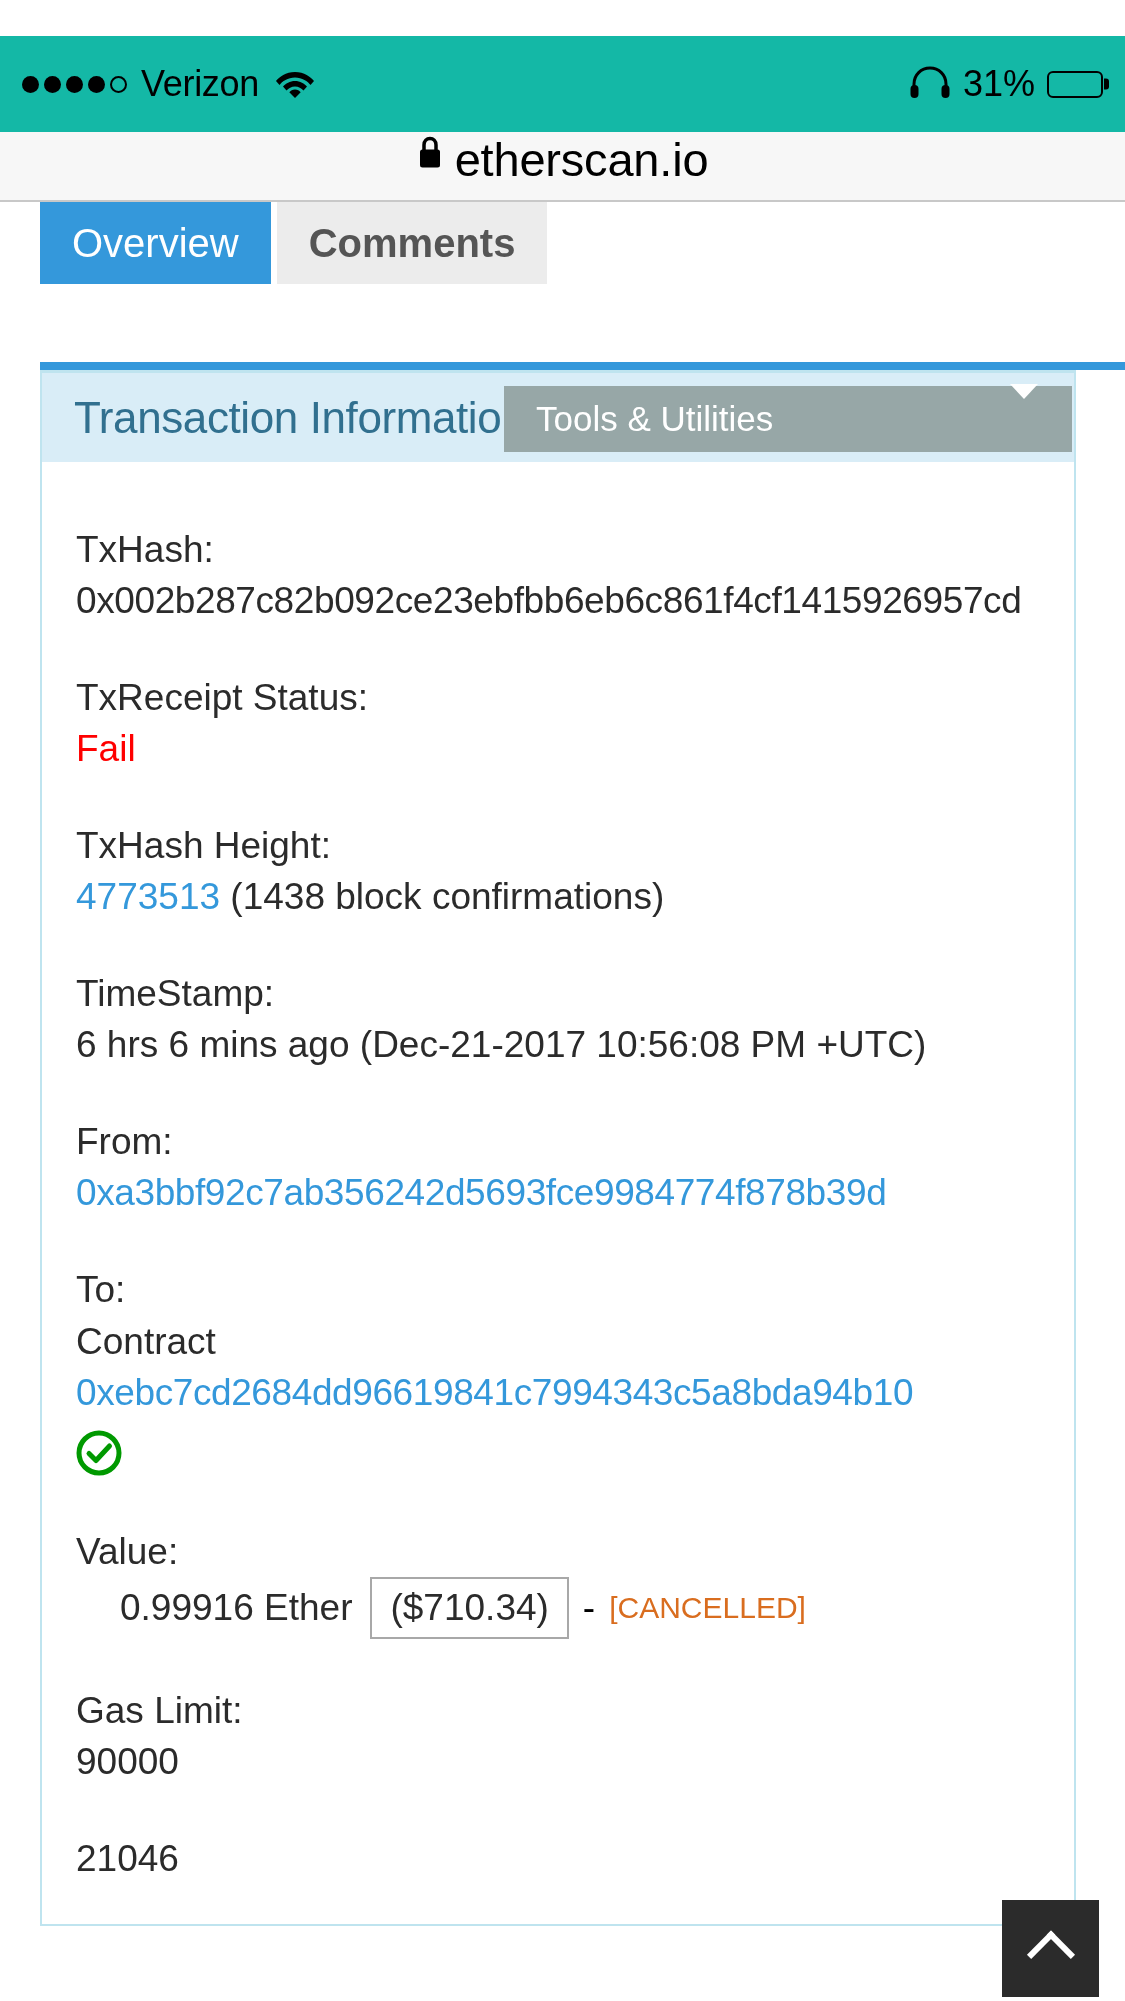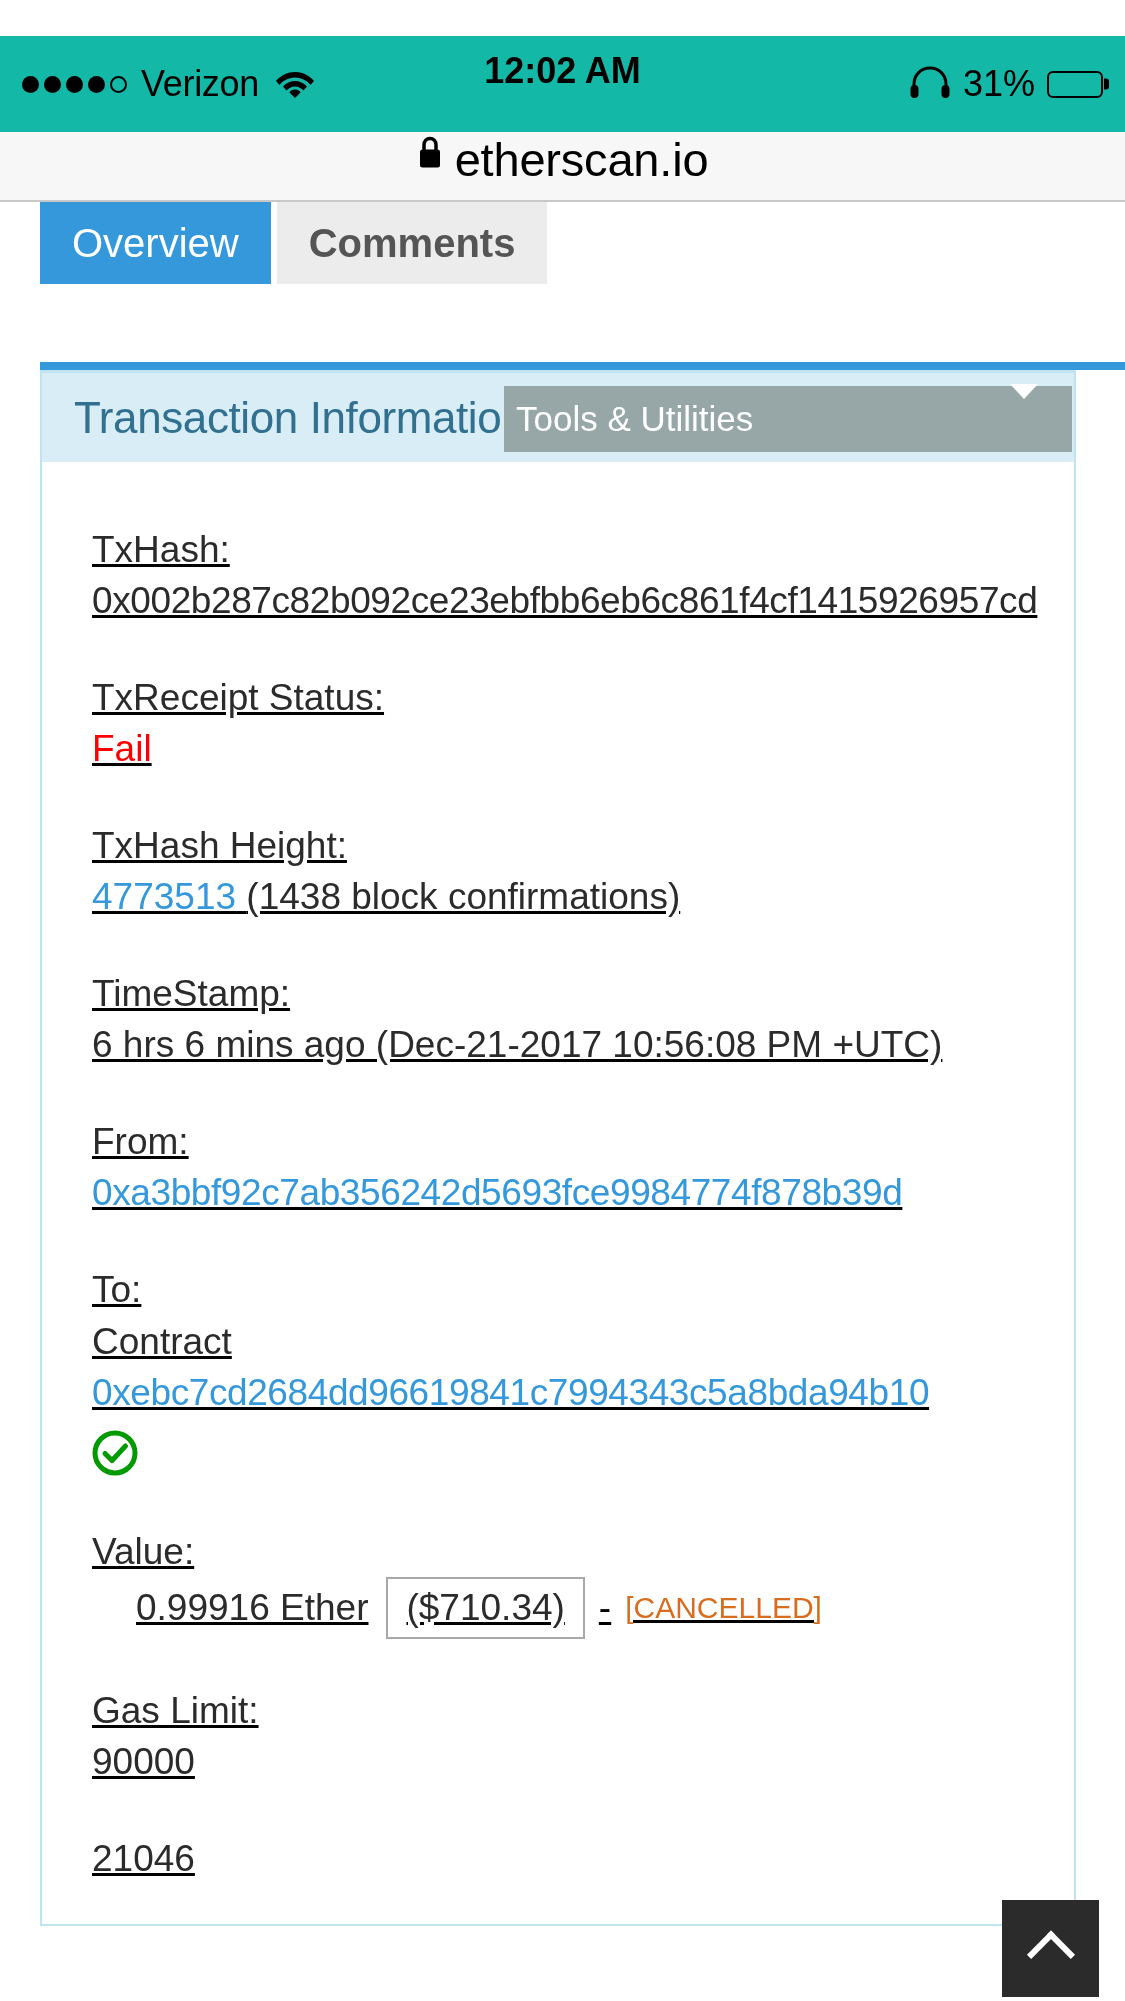--- a/index.html
+++ b/index.html
@@ -175,39 +175,38 @@
     position: absolute;
     left: 462px;
     top: 13px;
     width: 568px;
     height: 66px;
     background: #97a7a7;
     display: flex;
     align-items: center;
     color: #ffffff;
     font-size: 35px;
-    padding-left: 12px;
+    padding-left: 32px;
   }
   .caret-wrap {
     position: absolute;
     right: 34px;
     top: 50%;
     transform: translateY(-50%);
   }
   .caret {
     width: 0; height: 0;
     border-left: 14px solid transparent;
     border-right: 14px solid transparent;
     border-top: 15px solid #ffffff;
   }
 
   
   .panel-body {
-    padding: 62px 0 40px 50px;
-    text-decoration: underline;
+    padding: 62px 0 40px 34px;
   }
   .field { margin-bottom: 46px; }
   .field:last-child { margin-bottom: 0; }
   .f-label {
     font-size: 37px;
     color: #2b2b2b;
     line-height: 1.38;
   }
   .f-value {
     font-size: 37px;
@@ -281,21 +280,20 @@
     <span class="carrier">Verizon</span>
     <span class="wifi-icon">
       <svg width="40" height="32" viewBox="0 0 40 32">
         <path d="M20 6 C11 6 4 11 1 15 L4.5 19 C7 15.5 13 11.5 20 11.5 C27 11.5 33 15.5 35.5 19 L39 15 C36 11 29 6 20 6 Z" fill="#000"></path>
         <path d="M20 15 C15 15 10.5 17.5 8 20.5 L11.5 24.5 C13.5 22.3 16.5 20.5 20 20.5 C23.5 20.5 26.5 22.3 28.5 24.5 L32 20.5 C29.5 17.5 25 15 20 15 Z" fill="#000"></path>
         <path d="M20 23.5 C17.5 23.5 15.5 24.8 14.3 26.3 L20 32 L25.7 26.3 C24.5 24.8 22.5 23.5 20 23.5 Z" fill="#000"></path>
       </svg>
     </span>
   </div>
 
-  <div class="sb-center">12:02 AM</div>
 
   <div class="sb-right">
     <span>
       <svg width="42" height="34" viewBox="0 0 42 34">
         <path d="M21 3 C12 3 5 10 5 19 L5 24" stroke="#000" stroke-width="3" fill="none"></path>
         <path d="M37 24 L37 19 C37 10 30 3 21 3" stroke="#000" stroke-width="3" fill="none"></path>
         <rect x="1.5" y="20" width="8" height="13" rx="4" fill="#000"></rect>
         <rect x="32.5" y="20" width="8" height="13" rx="4" fill="#000"></rect>
       </svg>
     </span>

